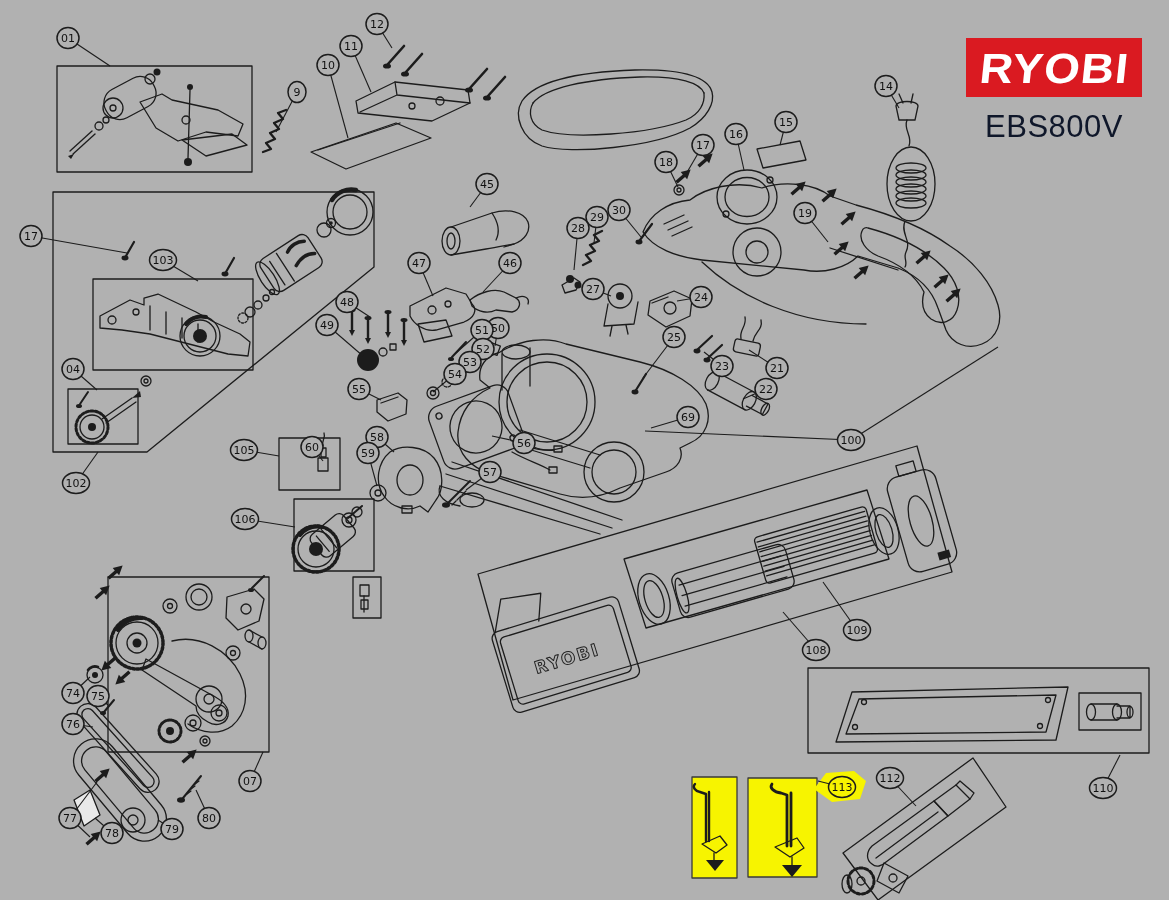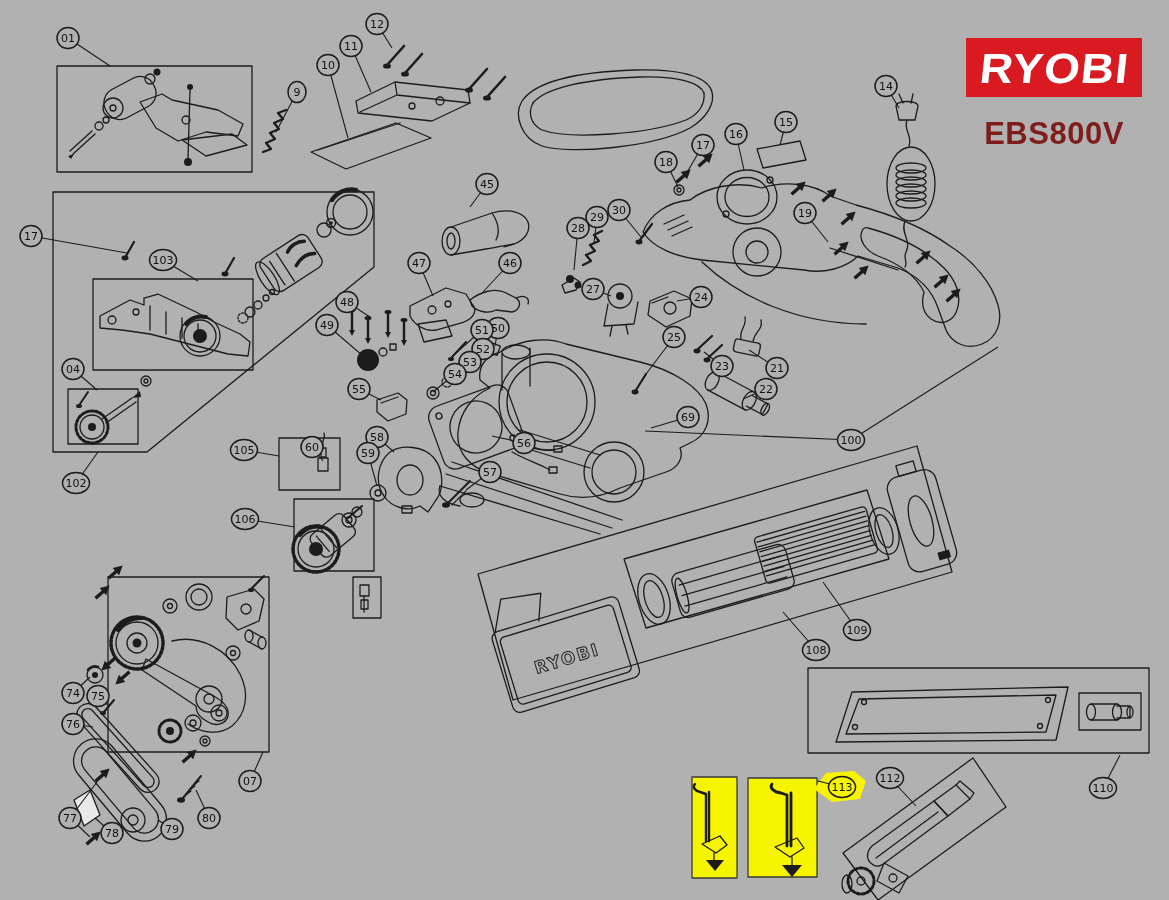--- a/index.html
+++ b/index.html
@@ -3,21 +3,21 @@
 <meta charset="utf-8">
 <style>
   html,body{margin:0;padding:0;background:#888;}
   .canvas{position:relative;width:1169px;height:900px;background:#b1b1b1;overflow:hidden;
           font-family:"Liberation Sans",sans-serif;}
   .canvas > svg{position:absolute;left:0;top:0;}
   .brand{position:absolute;left:966px;top:38px;width:176px;}
   .logo{width:176px;height:59px;background:#da1a21;display:flex;align-items:center;justify-content:center;}
   .logo span{color:#ffffff;font-weight:bold;font-size:46px;letter-spacing:1px;
              font-family:"Liberation Sans",sans-serif;transform:skewX(-6deg) scaleY(.92);}
-  .model{margin-top:19px;text-align:center;font-size:31px;font-weight:bold;color:#7f1d1d;
+  .model{margin-top:12px;text-align:center;font-size:31px;font-weight:normal;color:#0f172a;
          letter-spacing:.5px;font-family:"Liberation Sans",sans-serif;}
   svg .ln{stroke:#1c1c1c;fill:none;stroke-width:1.3;stroke-linejoin:round;stroke-linecap:round;}
   svg .dk{fill:#1c1c1c;stroke:none;}
   svg text{font-family:"DejaVu Sans",sans-serif;fill:#111;}
 </style>
 </head>
 <body>
 
 <div class="canvas">
 

